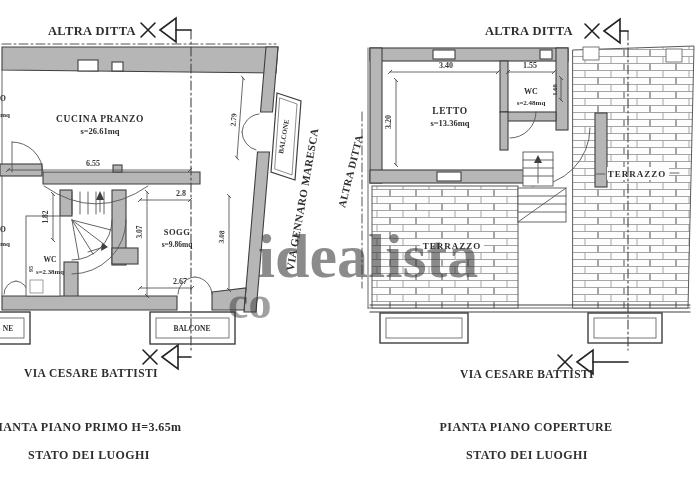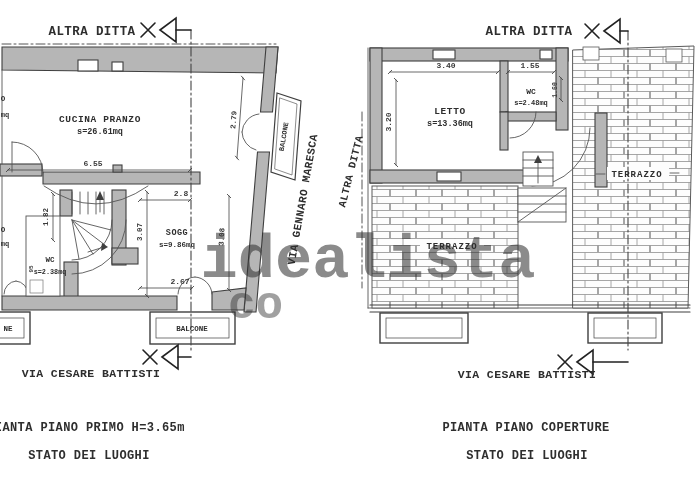--- a/index.html
+++ b/index.html
@@ -1,17 +1,17 @@
 <!DOCTYPE html>
 <html><head>
 <meta charset="utf-8">
 <style>
   html,body{margin:0;padding:0;background:#ffffff;}
   #stage{position:relative;width:700px;height:500px;background:#ffffff;overflow:hidden;
-         font-family:Liberation Mono, monospace;}
+         font-family:Liberation Serif, serif;}
   svg{position:absolute;left:0;top:0;}
   text{fill:#2e2e2e;}
   .lbl{font-weight:700;letter-spacing:.4px;}
   .dim{font-weight:600;fill:#3a3a3a;}
 </style>
 </head>
 <body>
 
 <div id="stage">
 <svg width="700" height="500" viewBox="0 0 700 500">

